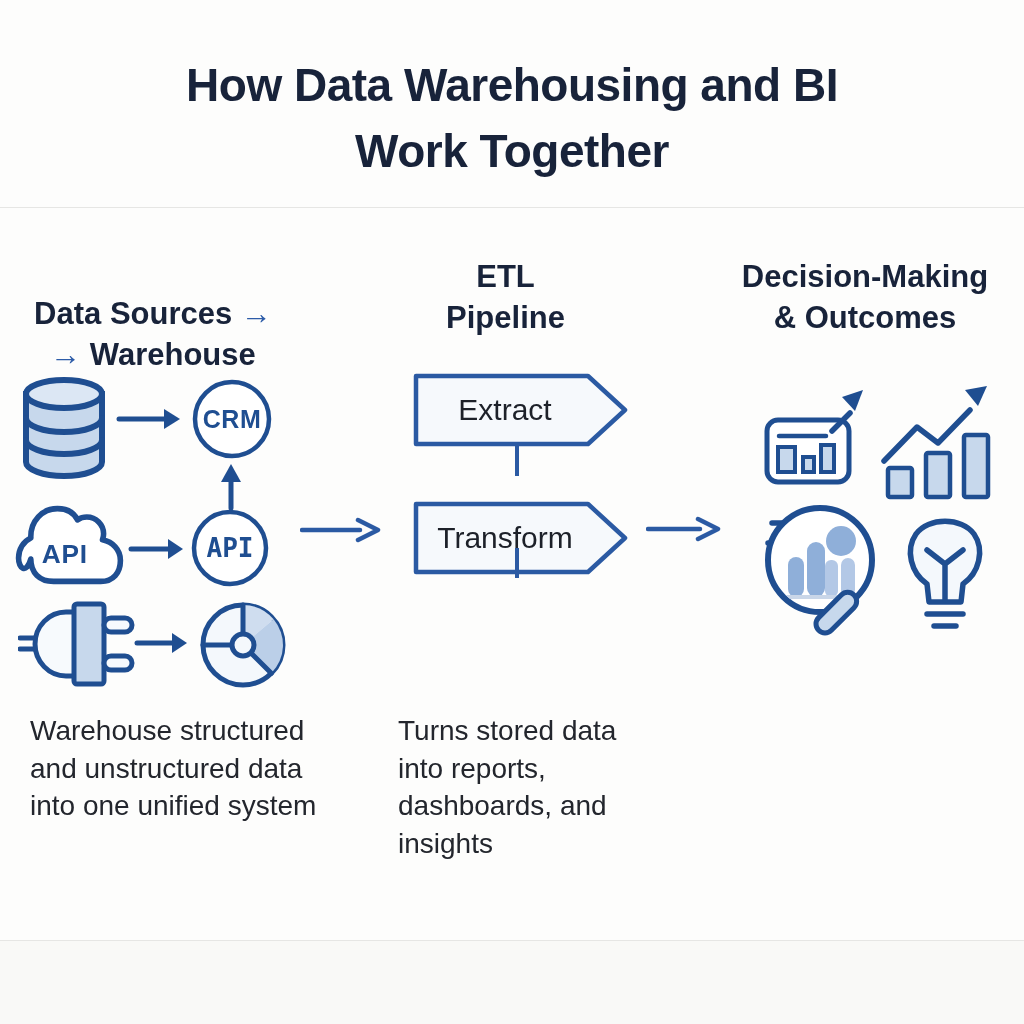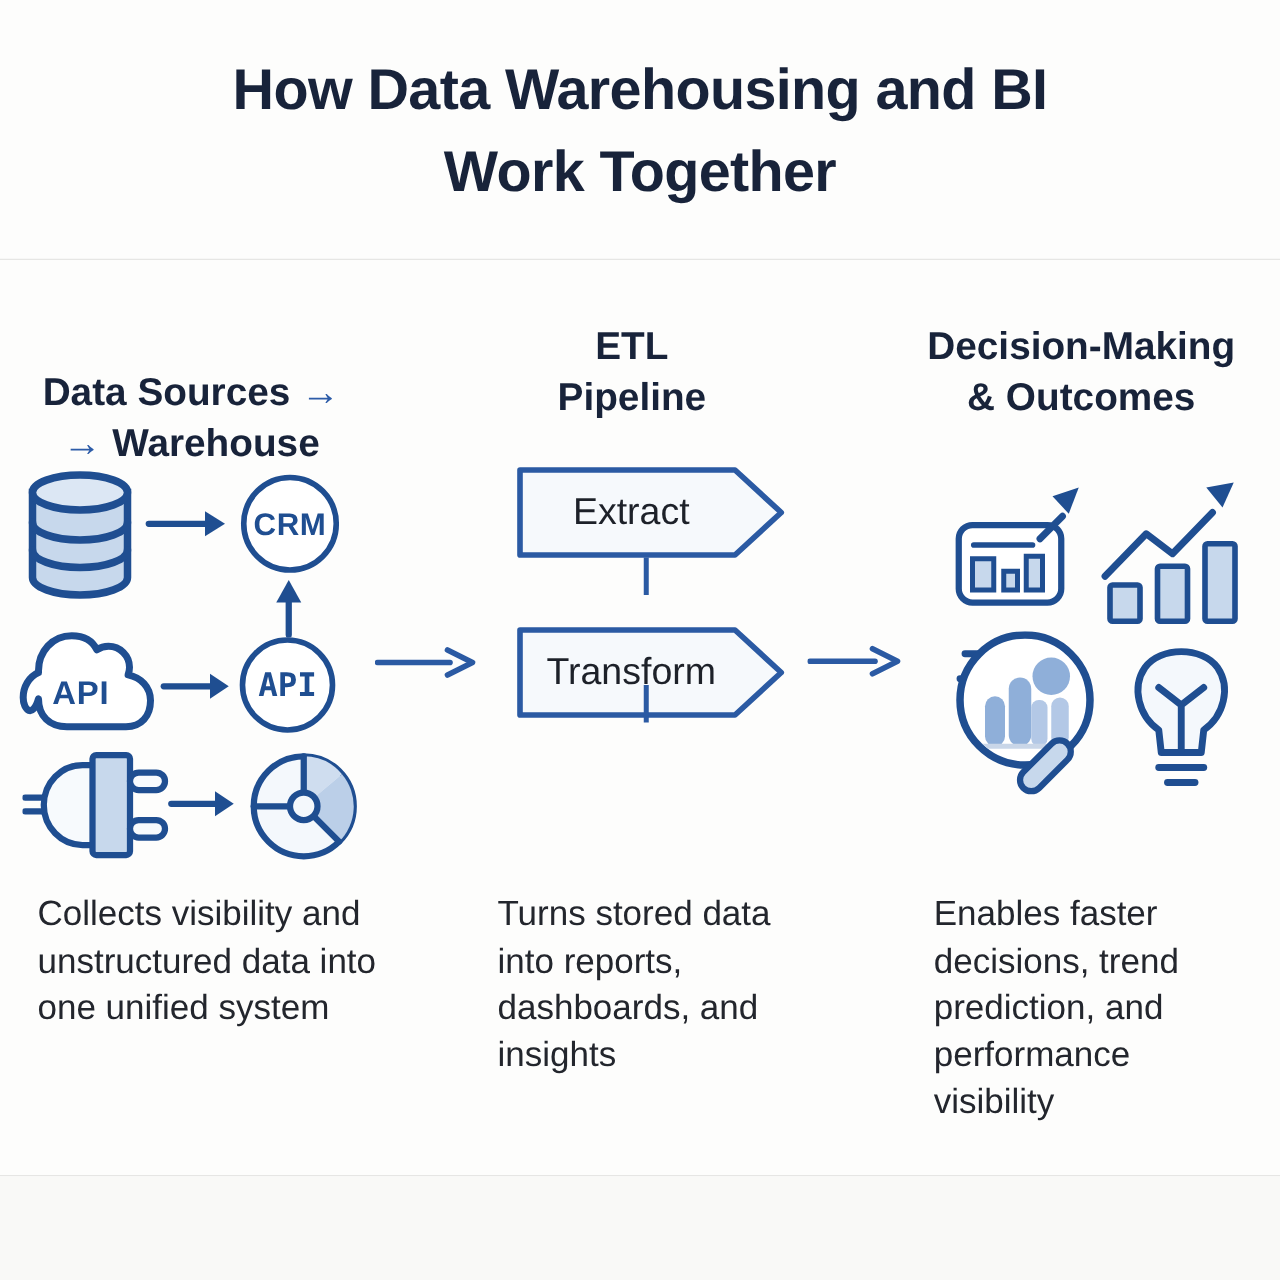--- a/index.html
+++ b/index.html
@@ -1,20 +1,20 @@
 <!DOCTYPE html>
 <html><head>
 <meta charset="utf-8">
 <style>
   html,body{margin:0;padding:0;}
   body{font-family:"Liberation Sans",sans-serif;background:#fff;}
   .stage{position:relative;width:1024px;height:1024px;background:#FDFDFC;overflow:hidden;}
   .abs{position:absolute;}
 
-  .title{top:38px;left:0;width:1024px;text-align:center;font-size:46px;line-height:66px;
+  .title{top:52px;left:0;width:1024px;text-align:center;font-size:46px;line-height:66px;
          font-weight:700;color:#18233A;letter-spacing:-0.5px;}
   .sep{left:0;width:1024px;height:1px;background:#E6E6E4;}
   .bottom-strip{top:941px;left:0;width:1024px;height:83px;background:#F9F9F7;}
 
   .col-header{top:256px;text-align:center;font-size:31px;line-height:41px;font-weight:700;color:#18233A;}
   .blue-arrow{color:#2D5CA8;font-weight:700;}
 
   .desc{top:712px;font-size:28px;line-height:37.5px;color:#23262D;}
 
   .etl-box{width:220px;height:76px;}
@@ -188,19 +188,18 @@
     </g>
   </svg>
 
   <svg class="abs" style="left:903px;top:512px;" width="84" height="120" viewBox="0 0 84 120">
     <path d="M26 90 L24 72 C8 61 2 38 13 22 C25 5 59 5 71 22 C82 38 76 61 60 72 L58 90 Z" fill="#F4F8FC" stroke="#1F4E91" stroke-width="5.5" stroke-linejoin="round"></path>
     <path d="M42 88 V52 M42 52 L24 38 M42 52 L60 38" fill="none" stroke="#1F4E91" stroke-width="5.5" stroke-linecap="round"></path>
     <line x1="24" y1="102" x2="60" y2="102" stroke="#1F4E91" stroke-width="5.5" stroke-linecap="round"></line>
     <line x1="31" y1="114" x2="53" y2="114" stroke="#1F4E91" stroke-width="5.5" stroke-linecap="round"></line>
   </svg>
 
-  <div class="abs desc" style="left:30px;width:290px;">Collects visibility and unstructured data into one unified system</div>
+  <div class="abs desc" style="left:30px;width:290px;">Warehouse structured and unstructured data into one unified system</div>
   <div class="abs desc" style="left:398px;width:265px;">Turns stored data into reports, dashboards, and insights</div>
-  <div class="abs desc" style="left:747px;width:255px;">Enables faster decisions, trend prediction, and performance visibility</div>
 
   <div class="abs sep" style="top:940px;"></div>
   <div class="abs bottom-strip"></div>
 </div>
 
 </body></html>

